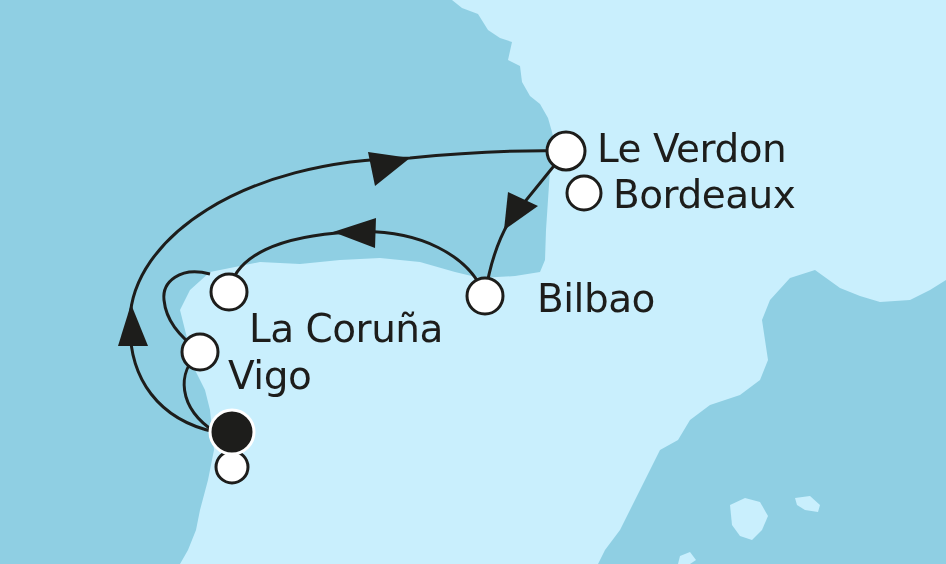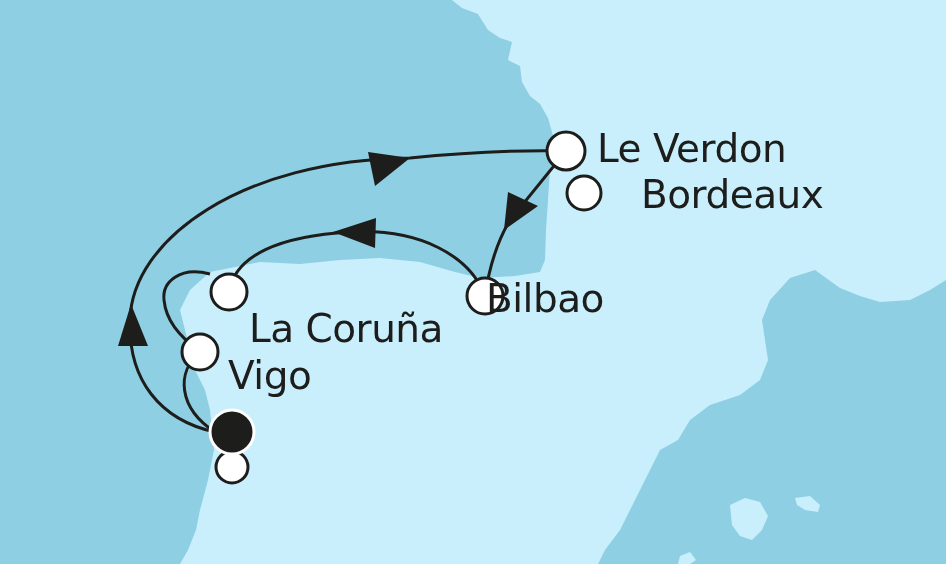--- a/index.html
+++ b/index.html
@@ -63,17 +63,17 @@
       <circle cx="232" cy="432" r="22" fill="#1d1d1b" stroke="#ffffff" stroke-width="3"></circle>
       <circle cx="200" cy="352" r="18" fill="#ffffff"></circle>
       <circle cx="229" cy="292" r="18" fill="#ffffff"></circle>
       <circle cx="485" cy="296" r="18" fill="#ffffff"></circle>
       <circle cx="584" cy="193" r="17" fill="#ffffff"></circle>
       <circle cx="566" cy="151" r="19" fill="#ffffff"></circle>
     </g>
   </svg>
 
   <span class="label" style="left:597px; top:129px;">Le Verdon</span>
-  <span class="label" style="left:641px; top:175px;">Bordeaux</span>
-  <span class="label" style="left:486px; top:279px;">Bilbao</span>
+  <span class="label" style="left:613px; top:175px;">Bordeaux</span>
+  <span class="label" style="left:537px; top:279px;">Bilbao</span>
   <span class="label" style="left:249px; top:309px;">La Coruña</span>
   <span class="label" style="left:228px; top:356px;">Vigo</span>
 </div>
 
 </body></html>

